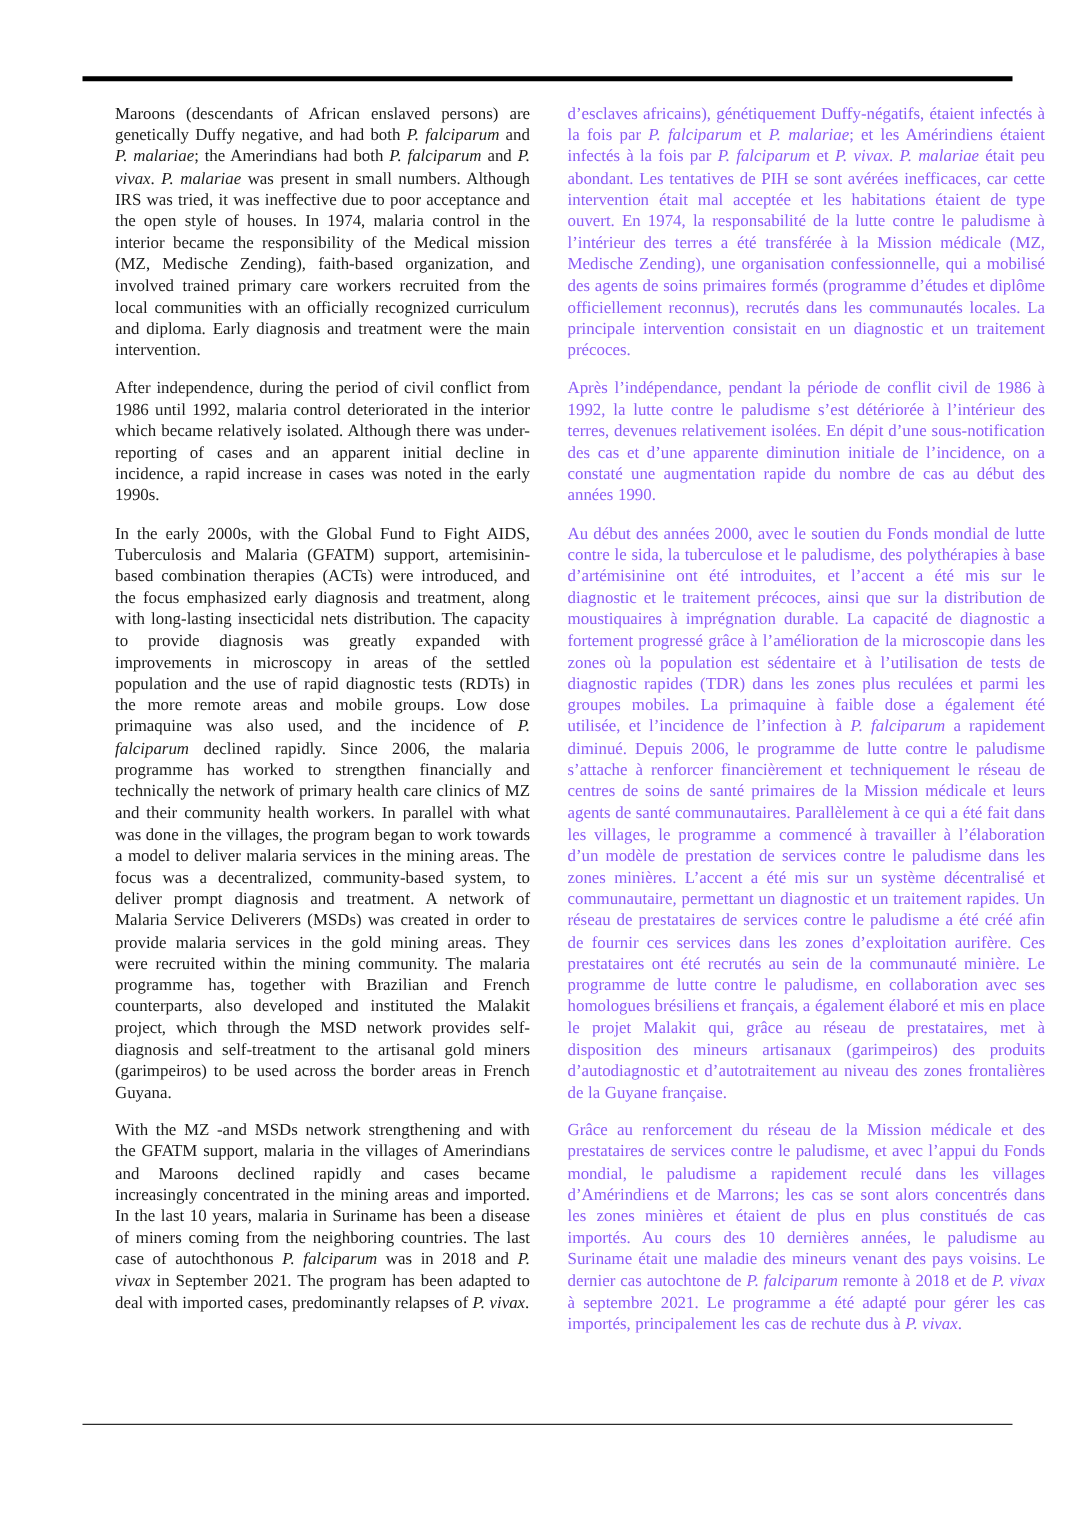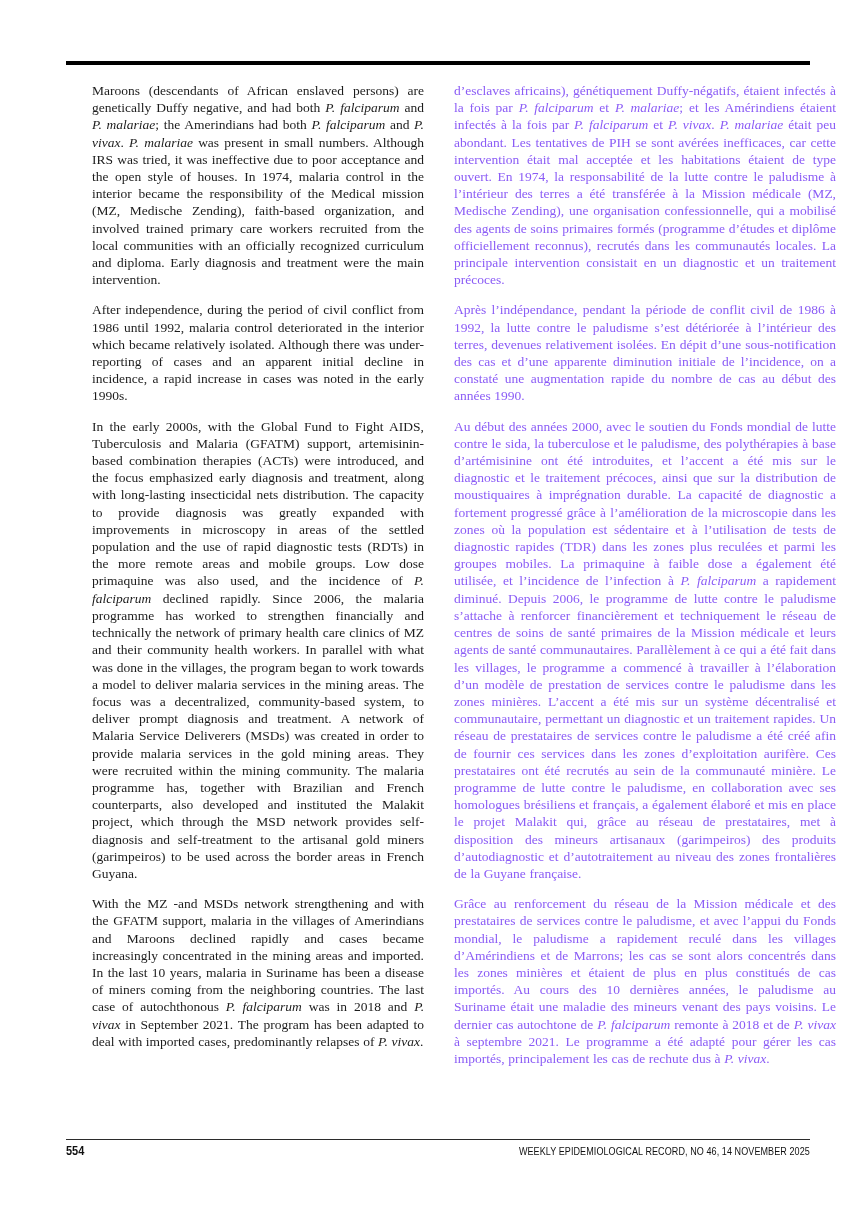--- a/index.html
+++ b/index.html
@@ -103,18 +103,14 @@
 
     <div class="row">
       <p class="para para-en" lang="en"><span>With the MZ -and MSDs network strengthening and with the GFATM support, malaria in the villages of Amerindians and Maroons declined rapidly and cases became increasingly concentrated in the mining areas and imported. In the last 10 years, malaria in Suriname has been a disease of miners coming from the neighboring countries. The last case of autochthonous </span><em>P. falciparum</em><span> was in 2018 and </span><em>P. vivax</em><span> in September 2021. The program has been adapted to deal with imported cases, predominantly relapses of </span><em>P. vivax</em><span>.</span></p>
       <p class="para para-fr" lang="fr"><span>Grâce au renforcement du réseau de la Mission médicale et des prestataires de services contre le paludisme, et avec l’appui du Fonds mondial, le paludisme a rapidement reculé dans les villages d’Amérindiens et de Marrons; les cas se sont alors concentrés dans les zones minières et étaient de plus en plus constitués de cas importés. Au cours des 10 dernières années, le paludisme au Suriname était une maladie des mineurs venant des pays voisins. Le dernier cas autochtone de </span><em>P. falciparum</em><span> remonte à 2018 et de </span><em>P. vivax</em><span> à septembre 2021. Le programme a été adapté pour gérer les cas importés, principalement les cas de rechute dus à </span><em>P. vivax</em><span>.</span></p>
     </div>
 
   </div>
 
   <div class="footer-rule"></div>
 
-  <div class="footer">
-    <span class="page-num">554</span>
-    <span class="journal-line">WEEKLY EPIDEMIOLOGICAL RECORD, NO 46, 14 NOVEMBER 2025</span>
-  </div>
 
 </div>
 
 </body></html>

